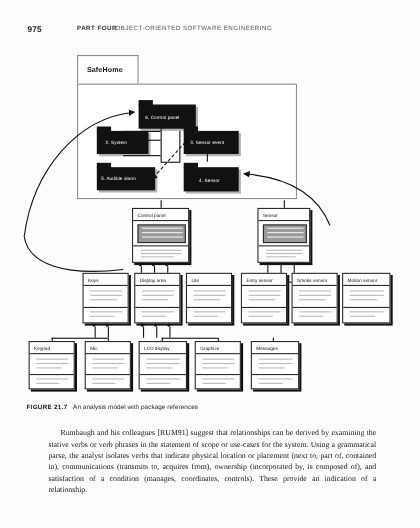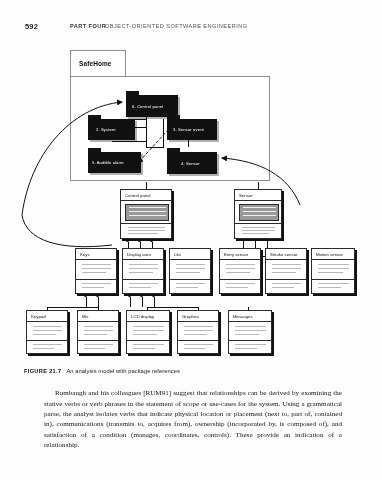--- a/index.html
+++ b/index.html
@@ -78,21 +78,21 @@
   .body{position:absolute;left:44px;top:381px;width:298px;
         font-family:"Liberation Serif",serif;font-size:7.1px;line-height:10.4px;
         color:#161616;text-align:justify;text-indent:11px;}
 </style>
 </head>
 <body>
 
 <div class="page">
 
   <div class="runhead">
-    <div class="folio">592</div>
+    <div class="folio">975</div>
     <div class="part">PART FOUR</div>
     <div class="chap">OBJECT-ORIENTED SOFTWARE ENGINEERING</div>
   </div>
 
   <div class="figure">
 
     <div class="pkg-tab">
       <span>SafeHome</span>
     </div>
     <div class="pkg-body"></div>

